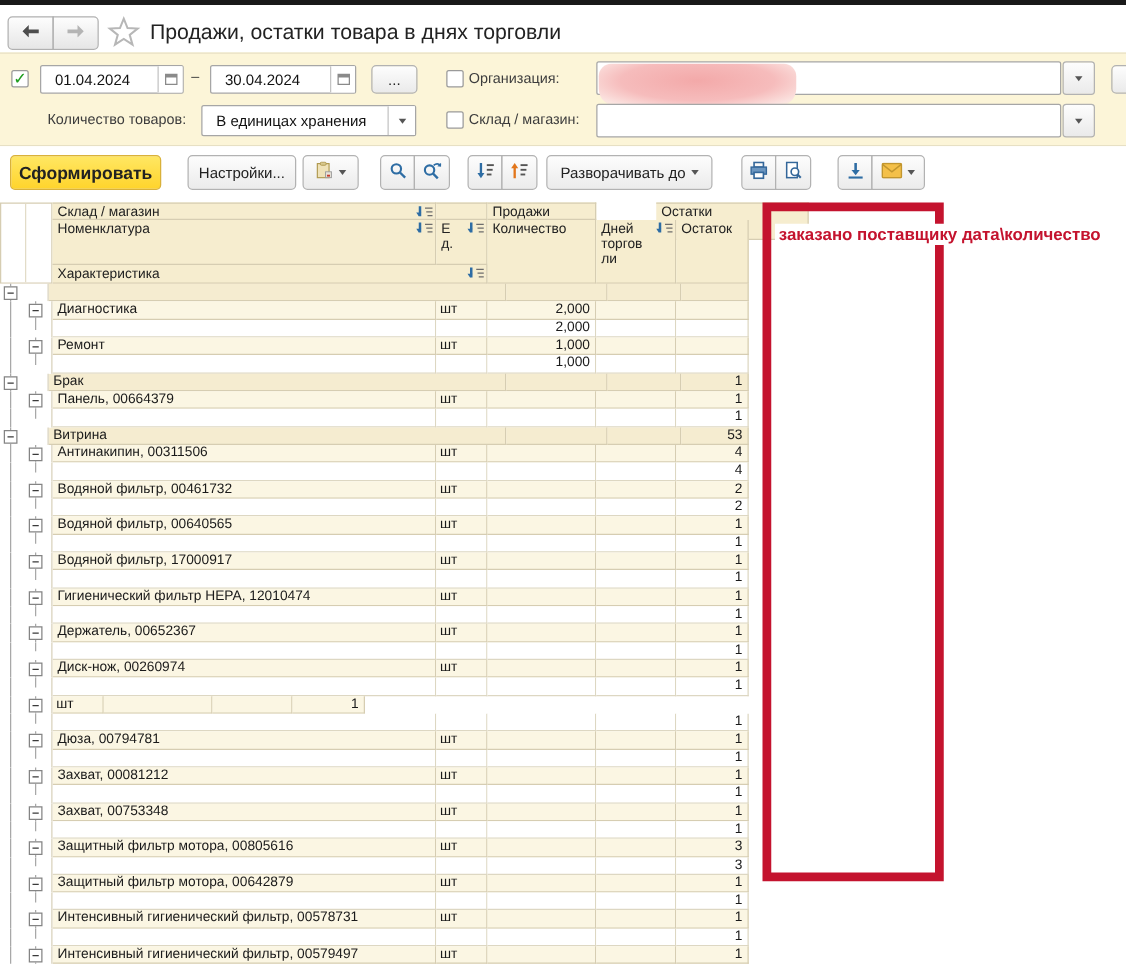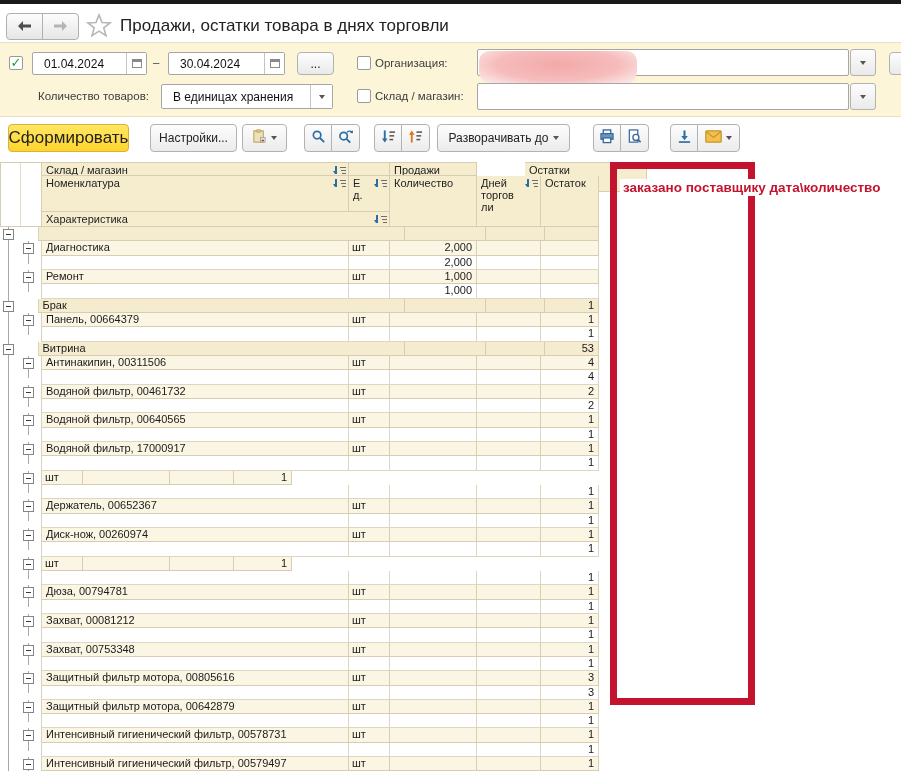--- a/index.html
+++ b/index.html
@@ -31,21 +31,21 @@
   .pinkblob{left:1px;top:1px;width:158px;height:34px;border-radius:10px 10px 14px 14px;
             background:radial-gradient(ellipse at 50% 40%,#f3a9a9 0%,#f6bcbc 55%,#fbe3e0 85%,rgba(255,255,255,0) 100%);}
   .graybtn{border:1px solid #b2b2b2;border-radius:4px;background:linear-gradient(#fdfdfd,#eaeaea);
            display:flex;align-items:center;justify-content:center;box-sizing:border-box;font-size:12px;color:#222;}
   
   #toolbar{left:0;top:117px;width:901px;height:45px;background:#fff;}
   .tbtn{position:absolute;top:7px;height:28px;border:1px solid #b2b2b2;border-radius:4px;
         background:linear-gradient(#fdfdfd,#ebebeb);display:flex;align-items:center;justify-content:center;
         box-sizing:border-box;font-size:12px;color:#222;gap:4px;}
   #btn-generate{left:8px;width:121px;background:linear-gradient(#ffe763,#ffd42c);border:1px solid #d9b13a;
-                font-weight:400;font-size:17px;border-radius:4px;}
+                font-weight:700;font-size:14px;border-radius:4px;}
   
   #report{left:0;top:162px;width:599px;}
   .hdr{position:absolute;background:#f6edcf;border-right:1px solid #d6cdb2;border-bottom:1px solid #d6cdb2;
        box-sizing:border-box;font-size:11px;color:#222;padding:1px 4px;line-height:12px;overflow:hidden;}
   .hdr .sortwrap{position:absolute;right:2px;top:1px;}
   #rows{position:absolute;left:0;top:65px;width:599px;}
   .trow{display:flex;height:14.34px;box-sizing:border-box;}
   .cell{box-sizing:border-box;border-right:1px solid #d6cdb2;border-bottom:1px solid #d6cdb2;
         font-size:11px;line-height:13px;padding:0 4px;white-space:nowrap;overflow:hidden;}
   .gut{box-sizing:border-box;position:relative;background:#fff;}
@@ -468,20 +468,21 @@
           <div class="cell c-ed"></div>
           <div class="cell c-qty"></div>
           <div class="cell c-days"></div>
           <div class="cell c-ost">1</div>
         </div>
         <div class="trow item">
           <div class="gut g1 vline"></div>
           <div class="gut g2 vline">
             <div class="exp"></div>
           </div>
+          <div class="cell c-name">Гигиенический фильтр HEPA, 12010474</div>
           <div class="cell c-ed">шт</div>
           <div class="cell c-qty"></div>
           <div class="cell c-days"></div>
           <div class="cell c-ost">1</div>
         </div>
         <div class="trow char">
           <div class="gut g1 vline"></div>
           <div class="gut g2 topline"></div>
           <div class="cell c-name"></div>
           <div class="cell c-ed"></div>

